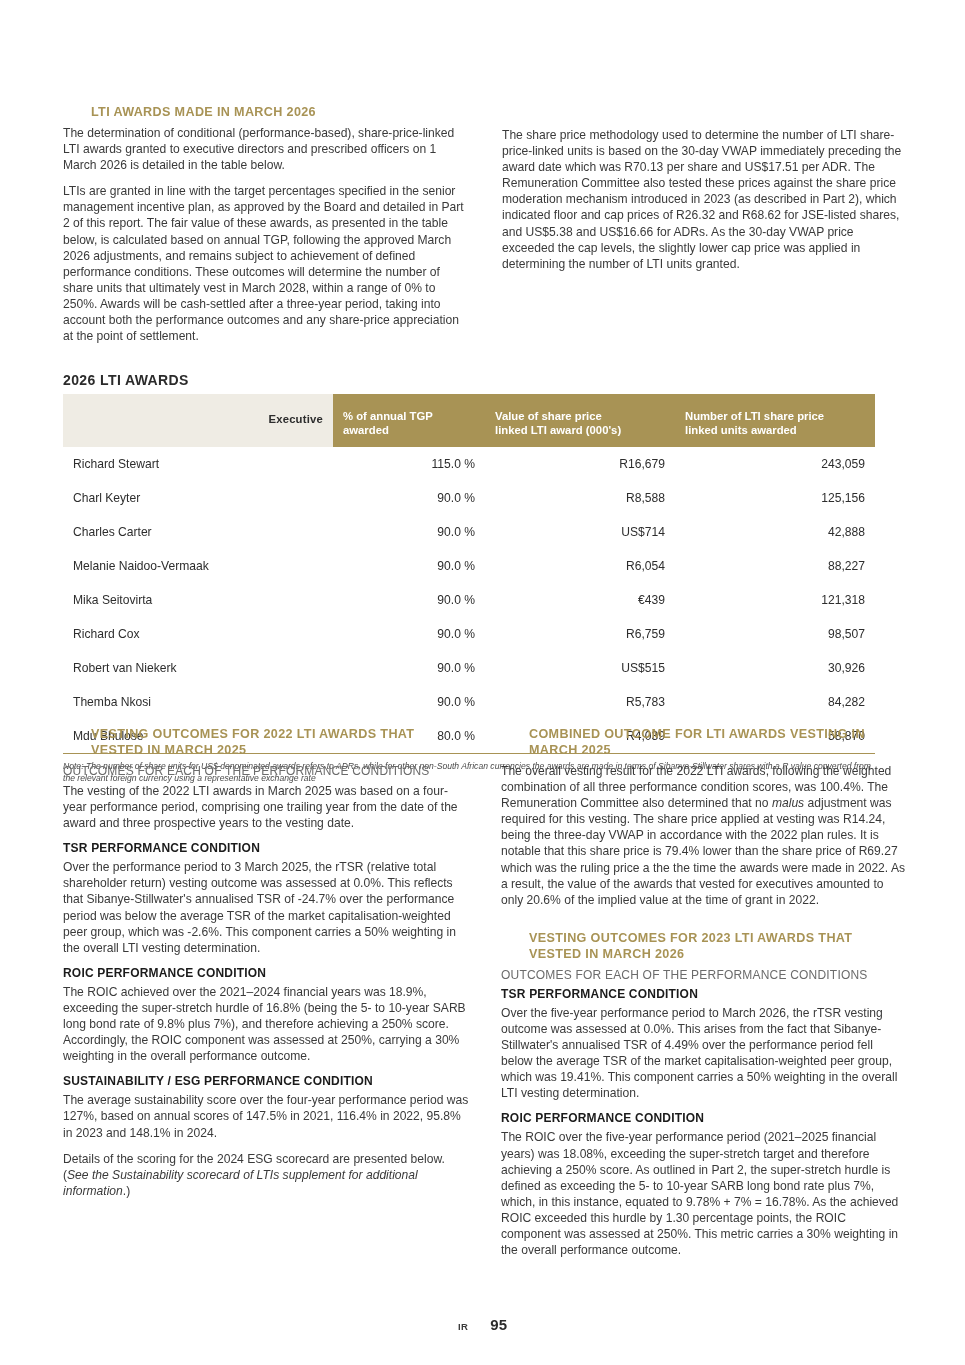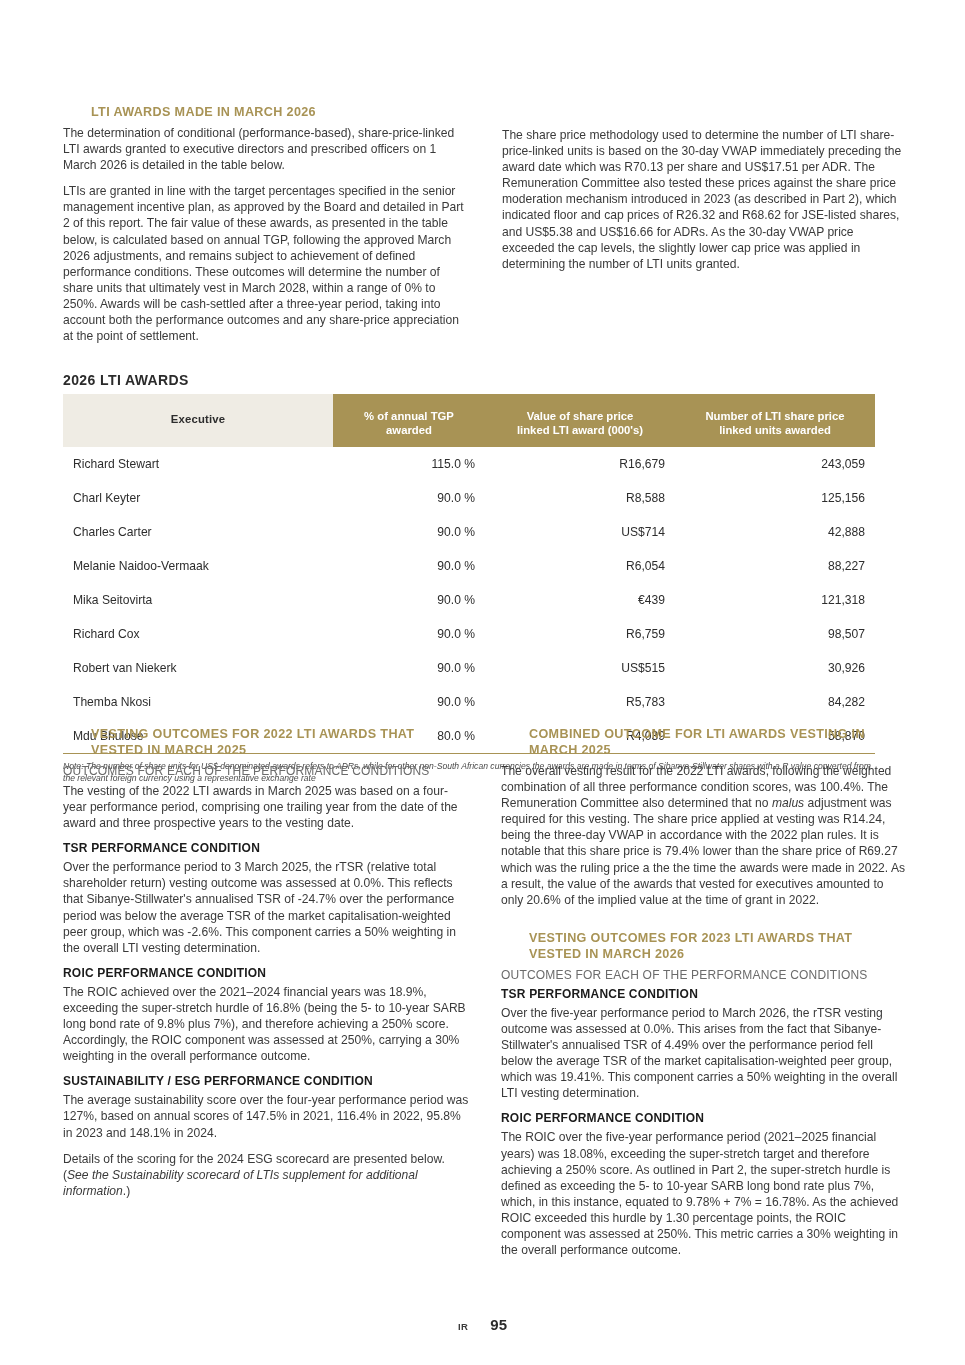--- a/index.html
+++ b/index.html
@@ -102,28 +102,28 @@
     vertical-align: bottom;
     padding: 9px 10px 10px 10px;
     font-size: 11.3px;
     font-weight: bold;
     line-height: 13.5px;
     height: 34px;
   }
   th.exec-head {
     background: #efece4;
     color: #2d2d2d;
-    text-align: center;
+    text-align: right;
     vertical-align: middle !important;
     letter-spacing: 0.2px;
   }
   th.num-head {
     background: #a89355;
     color: #ffffff;
-    text-align: center;
+    text-align: left;
   }
   table.lti tbody td {
     font-size: 12.1px;
     color: #2d2d2d;
     padding: 10px 10px 10px 10px;
     border: none;
   }
   td.name { text-align: left; padding-left: 2px; }
   td.num  { text-align: right; }
   table.lti tbody tr:last-child td {

